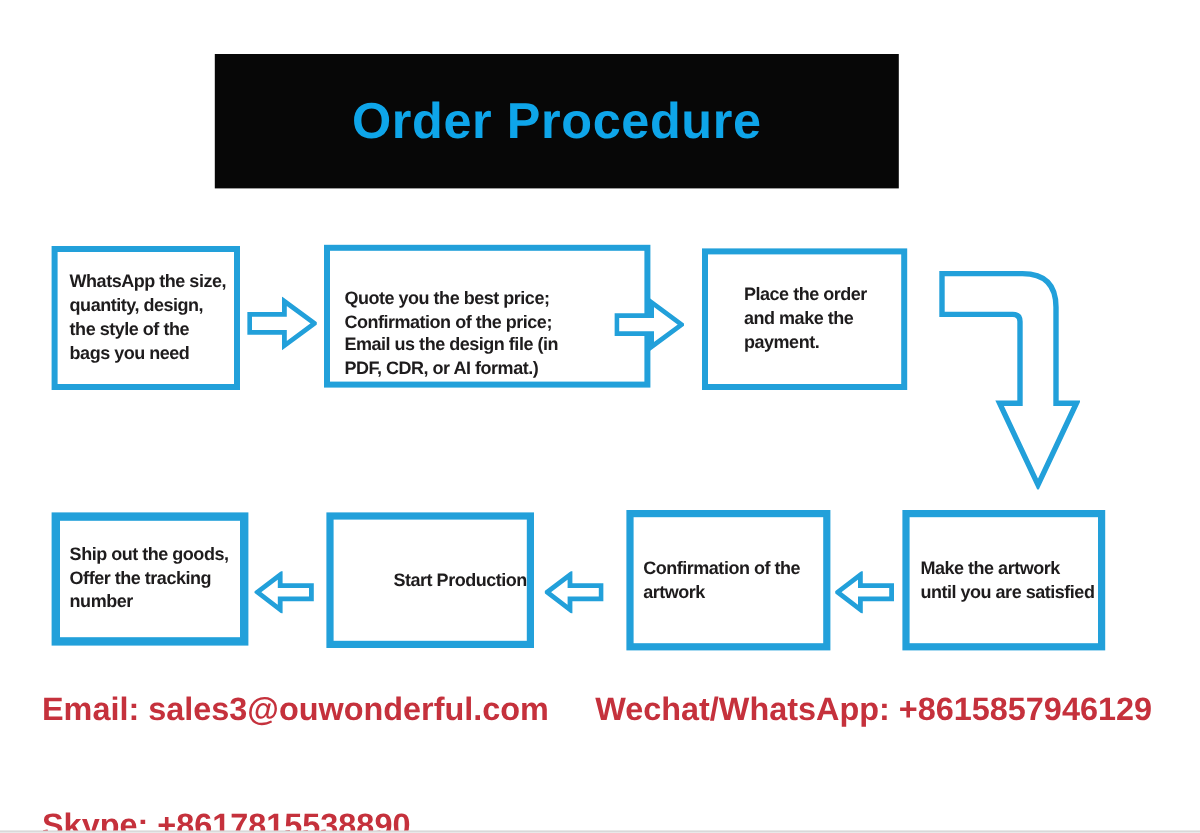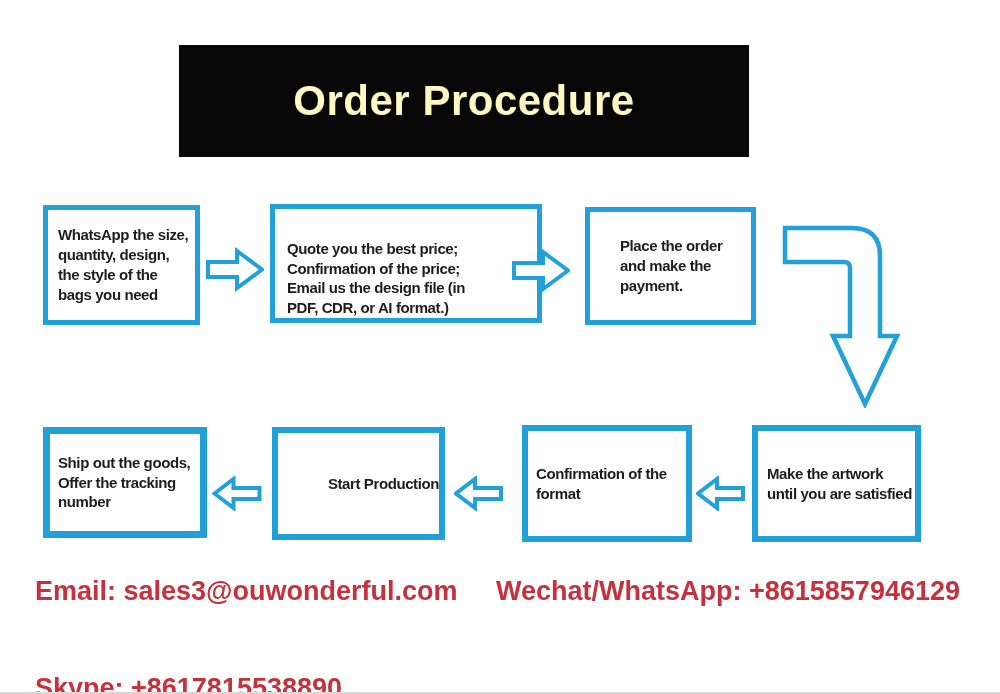--- a/index.html
+++ b/index.html
@@ -14,21 +14,21 @@
     box-sizing: border-box;
   }
   .banner {
     position: absolute;
     left: 179px; top: 45px;
     width: 570px; height: 112px;
     background: #070707;
     display: flex; align-items: center; justify-content: center;
   }
   .banner-title {
-    color: #fef9c3;
+    color: #0ea5e9;
     font-size: 42px;
     font-weight: bold;
     letter-spacing: 0.5px;
     white-space: nowrap;
   }
   .fbox {
     position: absolute;
     background: #ffffff;
     border: 5px solid #22a0da;
     box-sizing: border-box;
@@ -108,21 +108,21 @@
     <span class="txt">Make the artwork
 until you are satisfied</span>
   </div>
 
   <svg class="arrow" style="left:696px; top:476px;" width="49" height="35" viewBox="0 0 49 35">
     <path d="M47,12 H21 V3 L2,17.5 L21,32 V23 H47 Z" fill="#ffffff" stroke="#22a0da" stroke-width="4" stroke-linejoin="miter"></path>
   </svg>
 
   <div class="fbox box-5">
     <span class="txt">Confirmation of the
-format</span>
+artwork</span>
   </div>
 
   <svg class="arrow" style="left:454px; top:476px;" width="49" height="35" viewBox="0 0 49 35">
     <path d="M47,12 H21 V3 L2,17.5 L21,32 V23 H47 Z" fill="#ffffff" stroke="#22a0da" stroke-width="4" stroke-linejoin="miter"></path>
   </svg>
 
   <div class="fbox box-6">
     <span class="txt">Start Production</span>
   </div>
 

